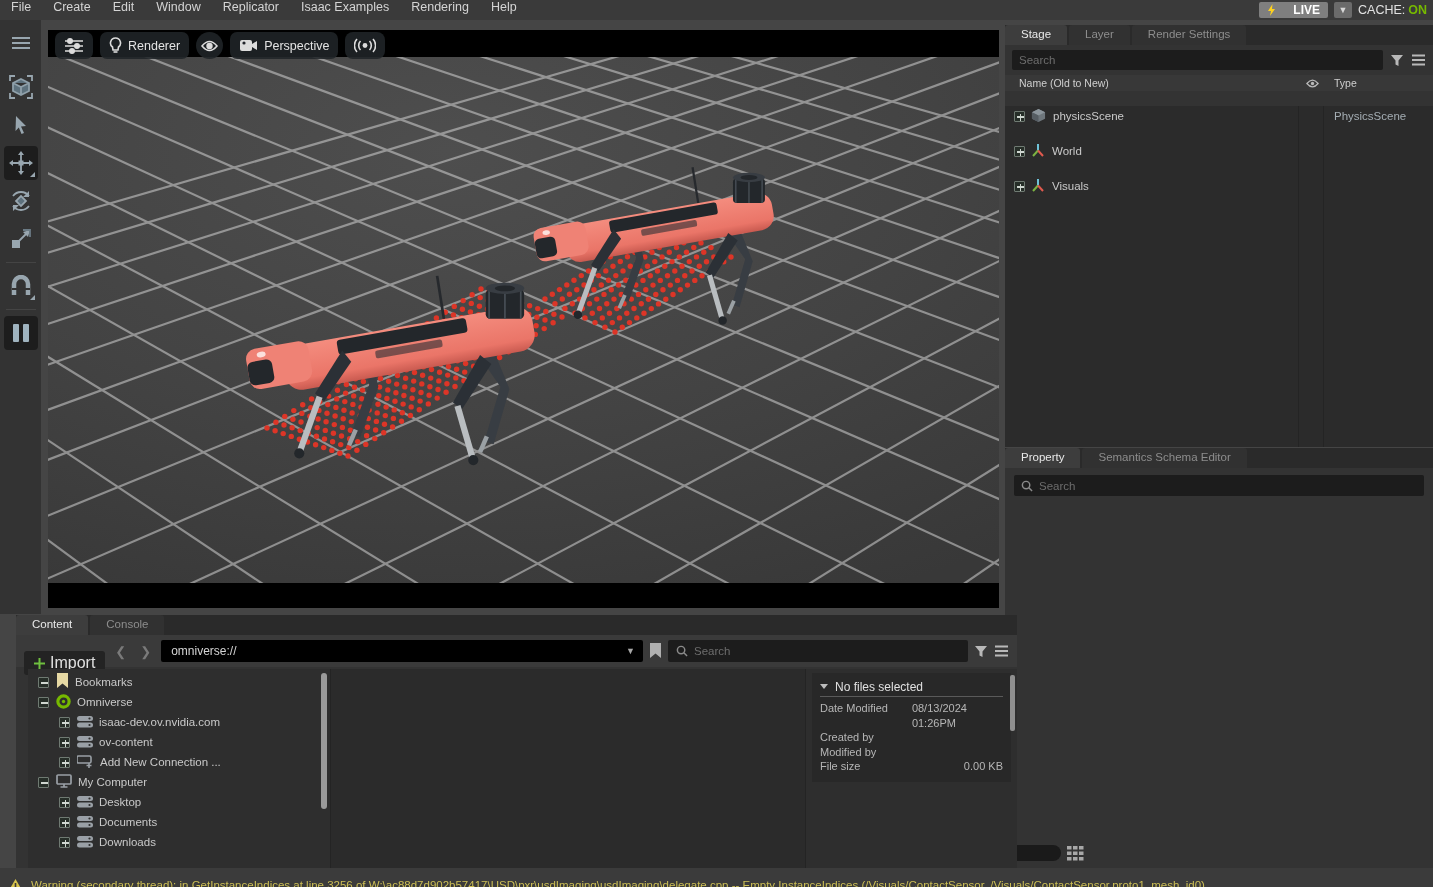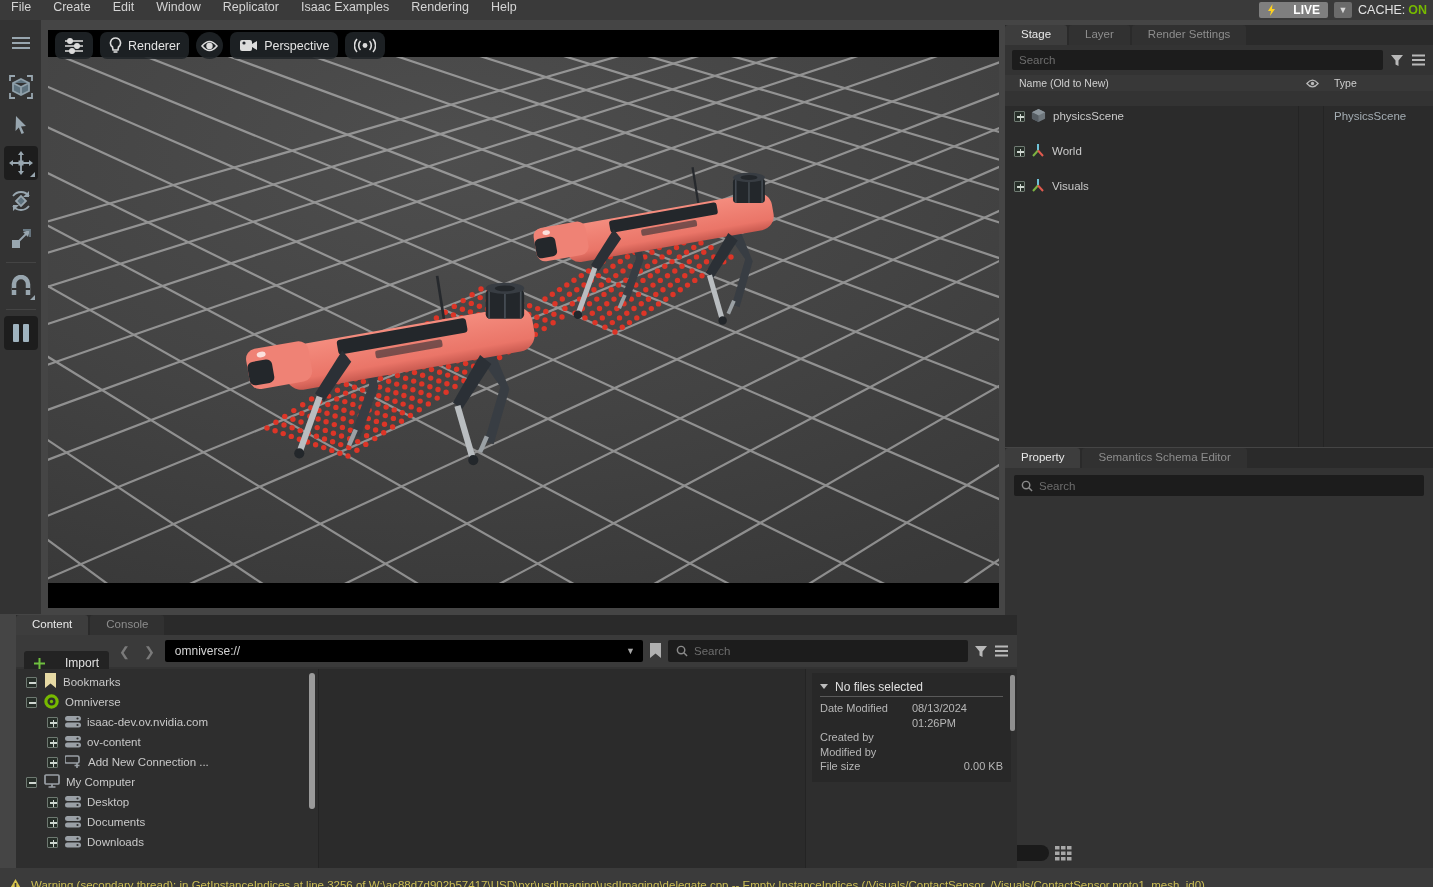--- a/index.html
+++ b/index.html
@@ -56,30 +56,30 @@
   #stage-bottom-line { height:2px; background:#454545; }
 
   #property-section { position:absolute; top:423px; left:0; right:0; }
   #prop-search-wrap { margin:7px 9px; background:#1c1c1c; border-radius:2px; height:21px; display:flex; align-items:center; padding:0 7px; gap:6px; }
   #prop-search-wrap input { background:transparent; border:none; outline:none; color:#cfcfcf; font-size:11.5px; flex:1; font-family:"Liberation Sans",sans-serif; }
   #prop-search-wrap input::placeholder { color:#6d6d6d; }
 
   
   #content-panel { left:16px; top:615px; width:1001px; height:253px; background:#333333; }
   #content-toolbar { display:flex; align-items:center; height:32px; background:#3a3a3a; padding:0 8px; gap:6px; }
-  #import-btn { background:#232323; border-radius:3px; height:24px; display:flex; align-items:center; gap:20px; padding:0 10px; color:#e0e0e0; font-size:12px;margin-top:24px; }
+  #import-btn { background:#232323; border-radius:3px; height:24px; display:flex; align-items:center; gap:5px; padding:0 10px; color:#e0e0e0; font-size:16px;margin-top:24px; }
   .nav-chev { color:#7a7a7a; font-size:13px; padding:0 4px; }
   #path-bar { background:#000000; height:22px; border-radius:2px; display:flex; align-items:center; width:290px; flex:1; max-width:520px; }
   #path-bar input { flex:1; background:transparent; border:none; outline:none; color:#d4d4d4; font-size:12px; padding:0 10px; font-family:"Liberation Sans",sans-serif; }
   #path-dropdown { color:#a8a8a8; font-size:9px; padding:0 8px; }
   #content-search { background:#1c1c1c; height:22px; border-radius:2px; display:flex; align-items:center; gap:6px; padding:0 8px; width:300px; }
   #content-search input { flex:1; background:transparent; border:none; outline:none; color:#cfcfcf; font-size:11.5px; font-family:"Liberation Sans",sans-serif; }
   #content-search input::placeholder { color:#6d6d6d; }
 
-  #content-body { position:absolute; left:0; top:54px; right:0; bottom:0; display:flex; }
+  #content-body { position:absolute; left:0; top:54px; right:0; bottom:0; display:flex;padding-left:12px; }
   #file-tree { width:302px; background:#2e2e2e; position:relative; padding-top:3px; overflow:hidden; }
   .tree-row { display:flex; align-items:center; height:20px; font-size:11.5px; color:#c9c9c9; }
   .tree-row .expander { flex:none; }
   .tree-row .tree-icon { margin:0 6px 0 7px; flex:none; }
   #tree-scrollbar { position:absolute; right:3px; top:4px; width:6px; height:136px; background:#9a9a9a; border-radius:3px; }
   #file-grid { flex:1; background:#2b2b2b; border-left:1px solid #242424; position:relative; }
   #details-pane { width:212px; background:#2e2e2e; border-left:1px solid #242424; padding:4px 0 0 0; position:relative; }
   #details-box { background:#282828; margin:0 6px; padding:4px 8px 8px 8px; }
   #details-header { display:flex; align-items:center; gap:7px; font-size:12px; color:#e0e0e0; height:20px; border-bottom:1px solid #5a5a5a; margin-bottom:4px; }
   .det-tri { width:0; height:0; border-left:4px solid transparent; border-right:4px solid transparent; border-top:5px solid #bdbdbd; }

